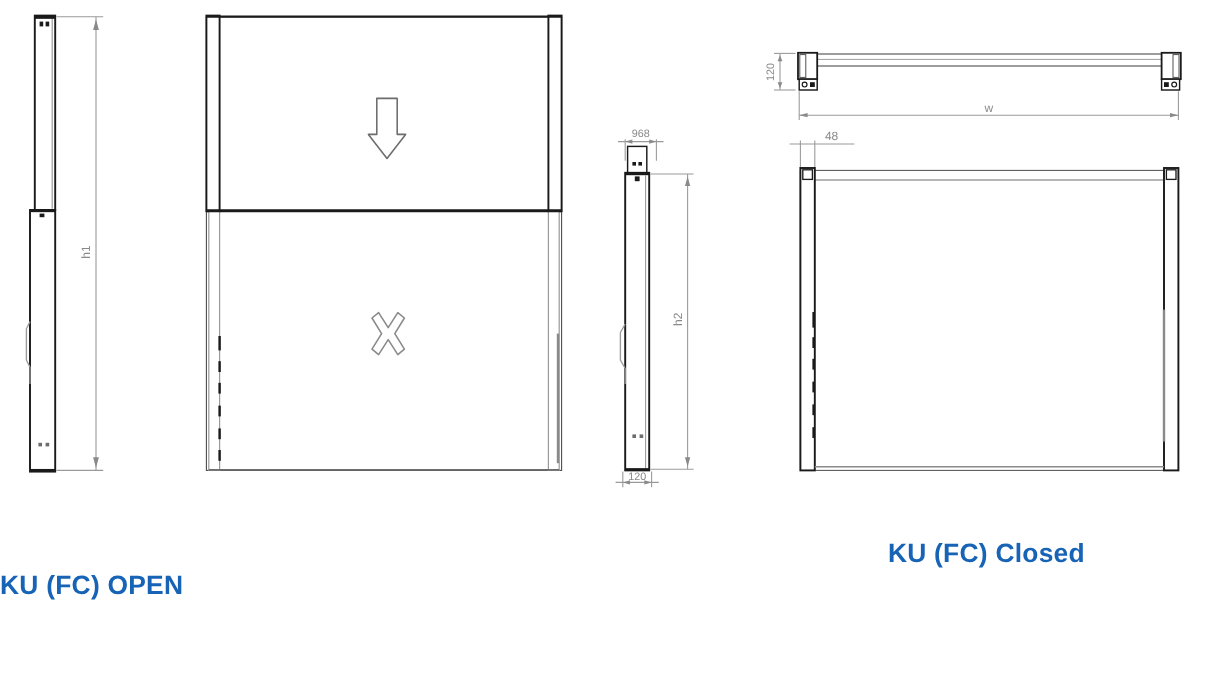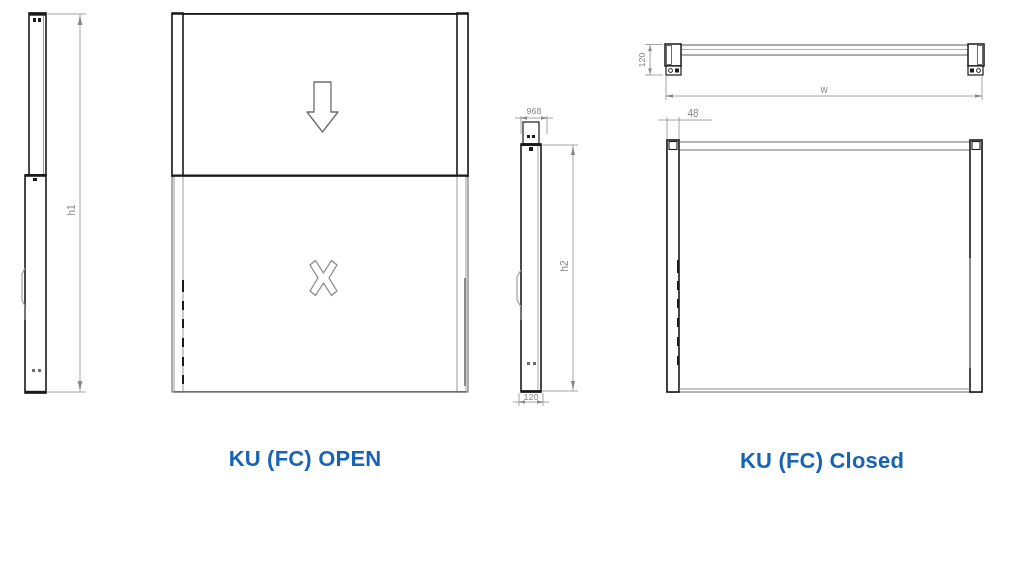--- a/index.html
+++ b/index.html
@@ -32,23 +32,23 @@
   .caption {
     position: absolute;
     font-family: "Liberation Sans", sans-serif;
     font-weight: bold;
     font-size: 22px;
     letter-spacing: 0.2px;
     white-space: nowrap;
   }
   #caption-open {
     left: 0;
-    top: 446px;
+    top: 475px;
     width: 610px;
-    text-align: center;
+    text-align: left;
   }
   #caption-closed {
     left: 620px;
     top: 448px;
     width: 404px;
     text-align: center;
   }
 </style>
 </head>
 <body style="background: rgb(255, 255, 255);">

